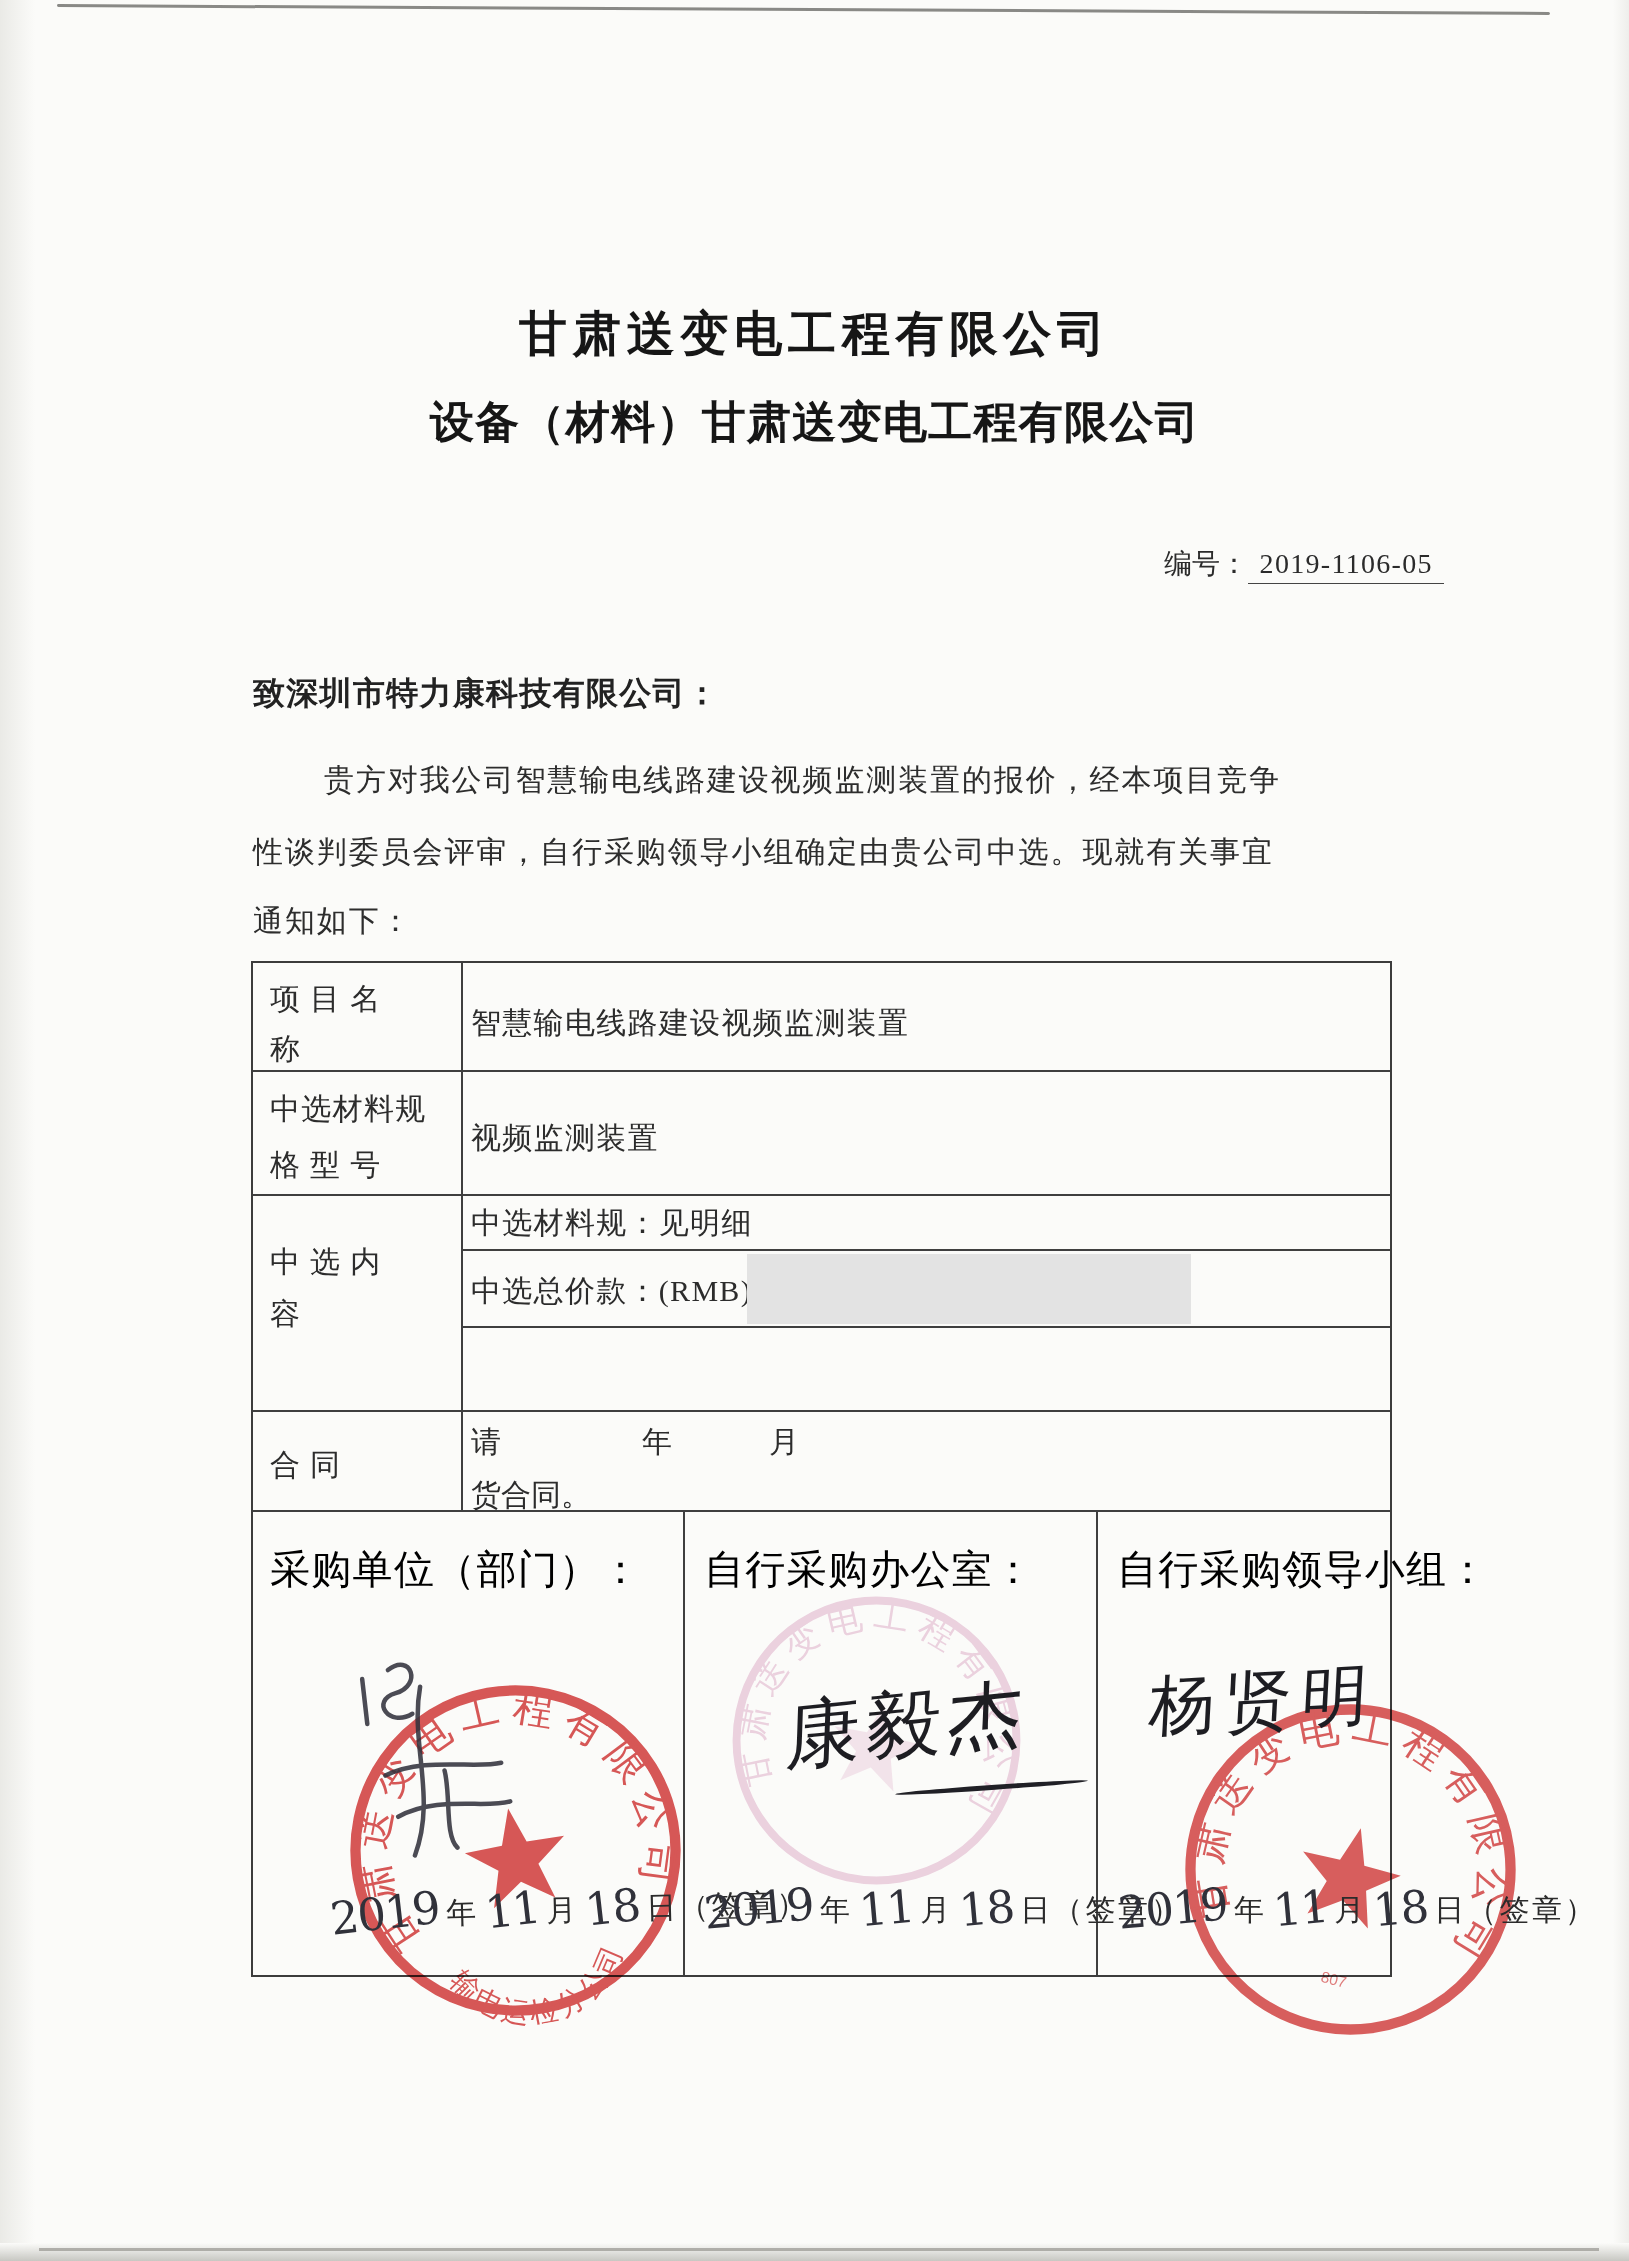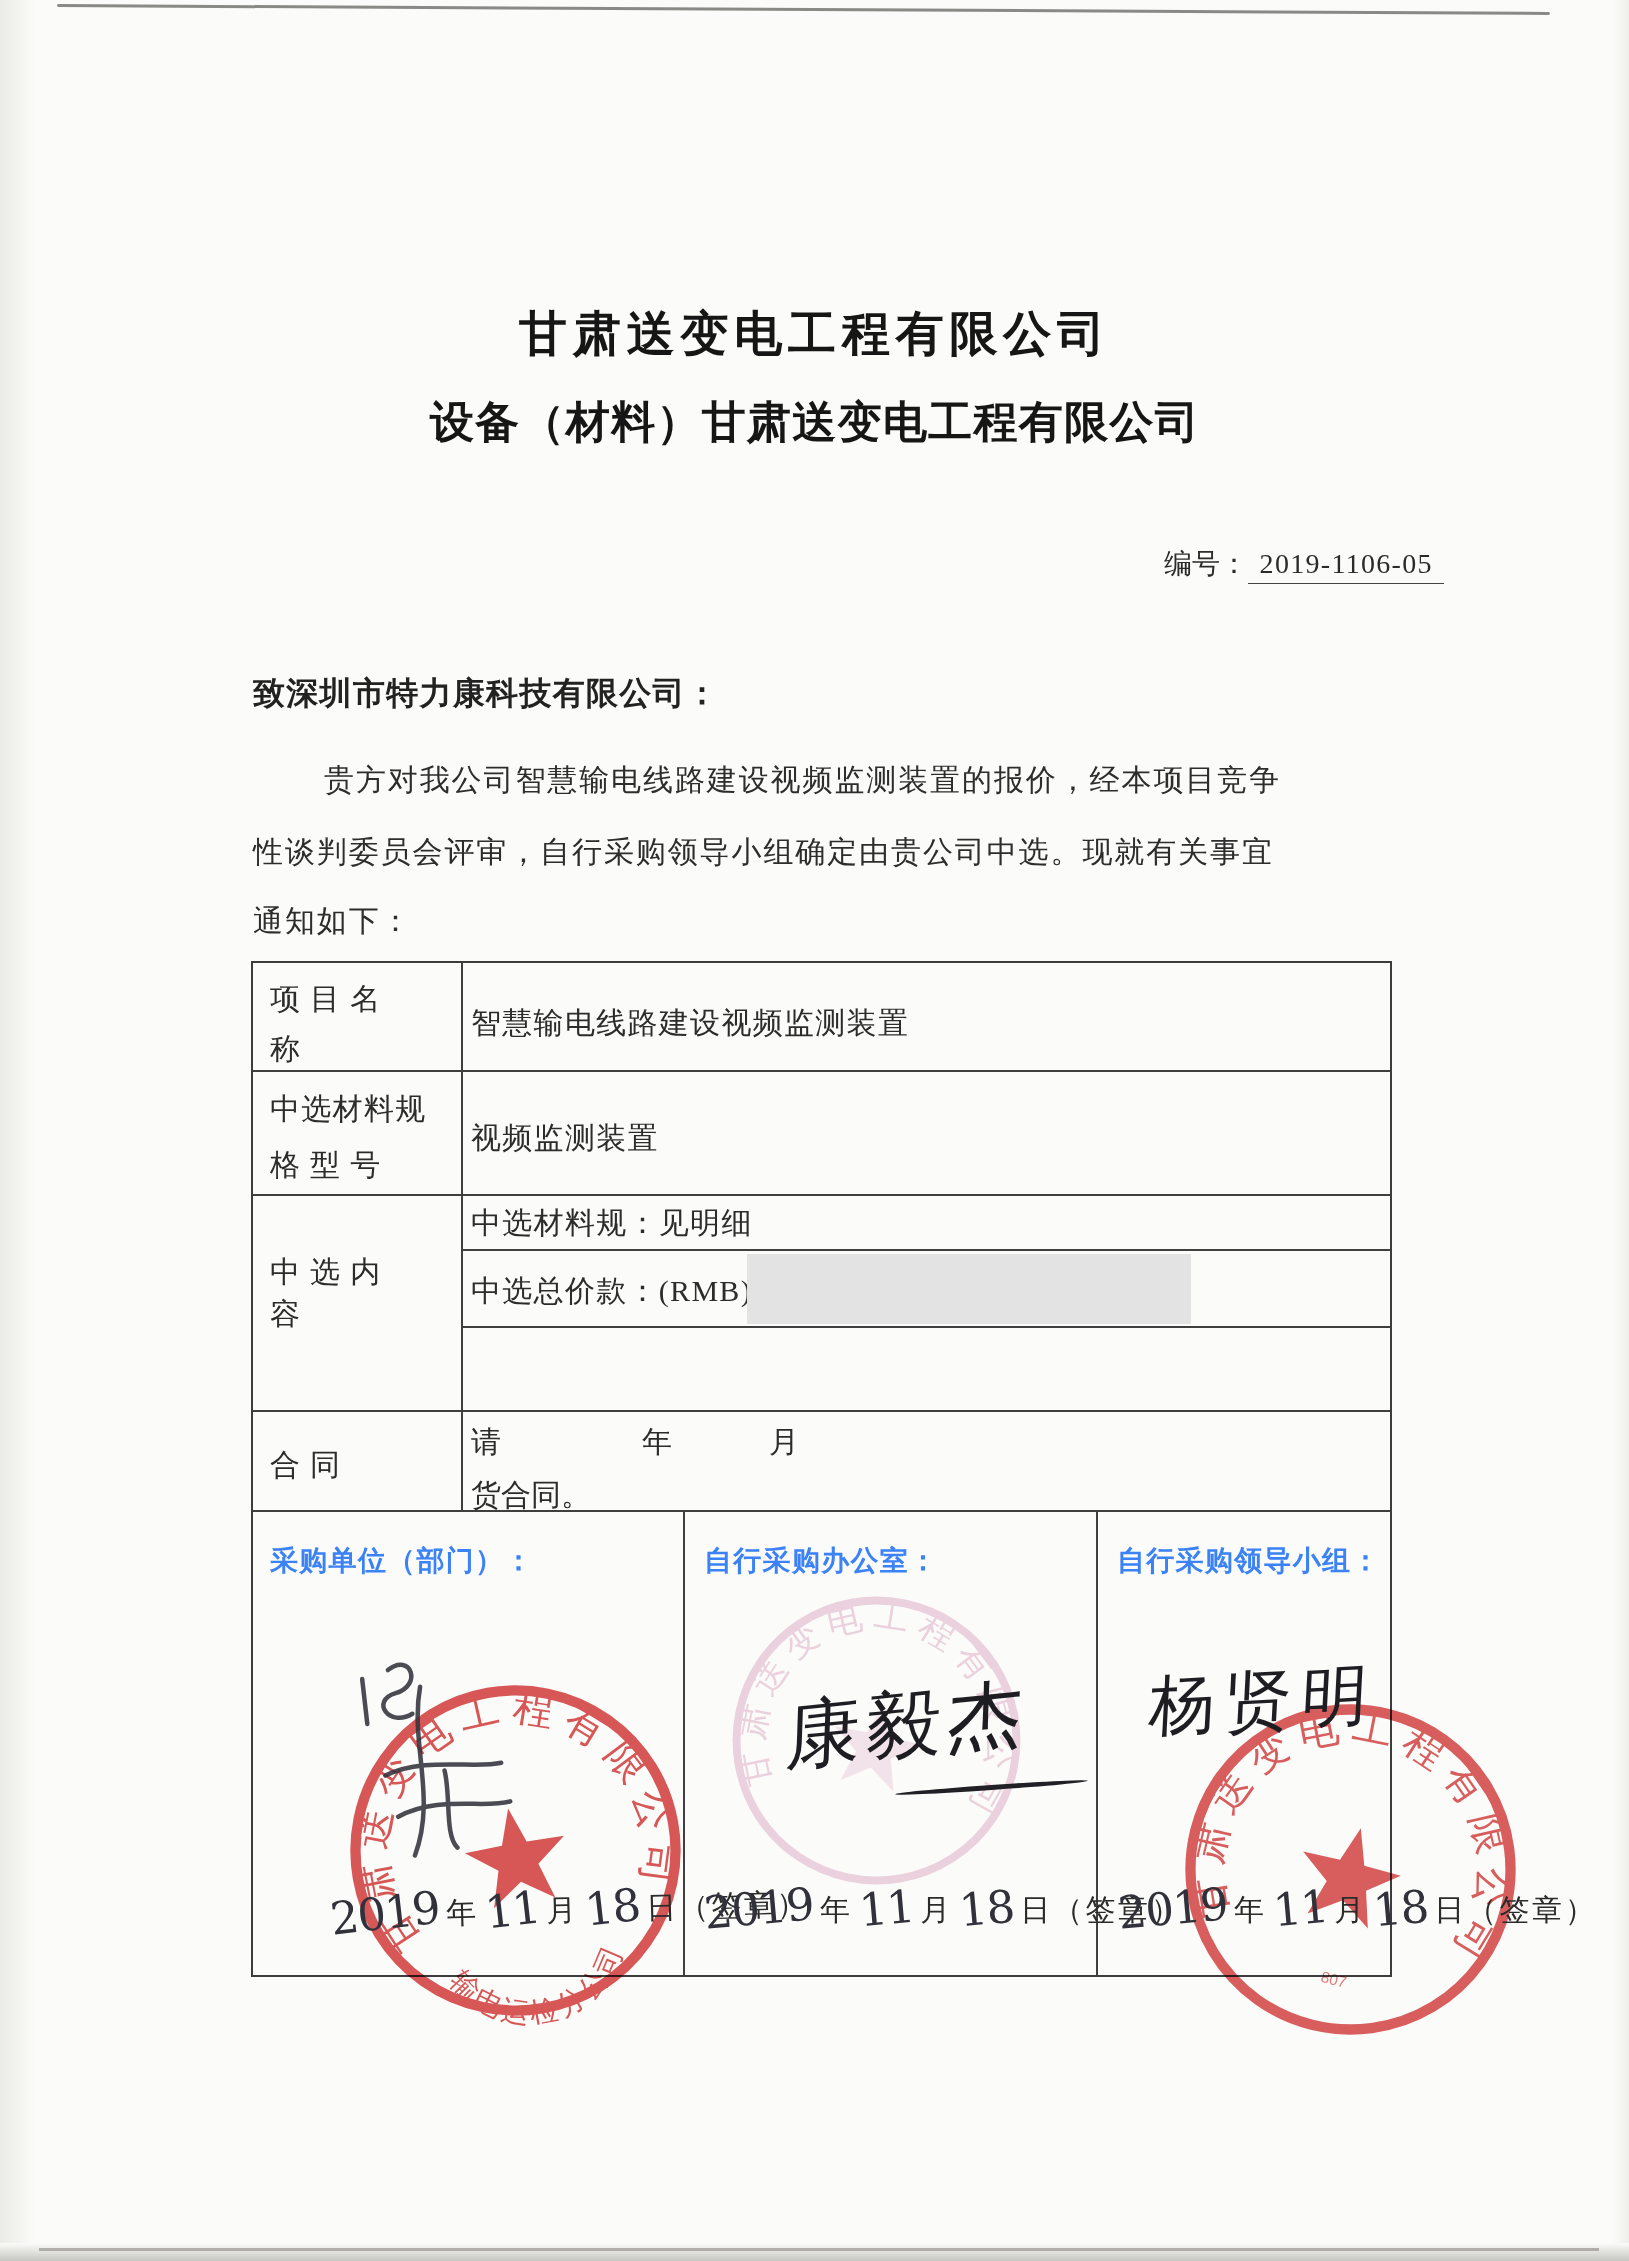--- a/index.html
+++ b/index.html
@@ -39,21 +39,21 @@
   .cell-text{position:absolute;white-space:nowrap;letter-spacing:1.3px;}
   .lbl{left:17px;}
   .val{left:218px;}
   .redacted{position:absolute;left:494px;top:291px;width:444px;height:70px;
     background-image:
       repeating-linear-gradient(0deg, rgba(255,255,255,.45) 0 35px, rgba(120,120,120,.12) 35px 70px),
       repeating-linear-gradient(90deg,#d9d9d9 0 55px,#eceheb 55px 85px,#e4e4e4 85px 141px,#efefee 141px 178px);
     background-color:#e3e3e3;}
   .contract-seg{position:absolute;white-space:nowrap;}
   
-  .signheader{position:absolute;font-size:28px;letter-spacing:1.3px;white-space:nowrap;color:#3b82f6;font-weight:bold;}
+  .signheader{position:absolute;font-size:40px;letter-spacing:1.3px;white-space:nowrap;color:#000000;}
   .dateline{position:absolute;white-space:nowrap;z-index:7;}
   .d-print{font-size:30px;color:#2b2b2b;letter-spacing:2.6px;}
   .d-hand{display:inline-block;font-family:"DejaVu Serif",serif;font-size:45px;color:#30313a;
     transform:rotate(-5deg);margin:0 6.4px;letter-spacing:-1.3px;line-height:1;vertical-align:-3.9px;}
   
   .stamp{position:absolute;mix-blend-mode:multiply;z-index:5;}
   .stampA{left:340px;top:1675px;width:351px;height:351px;color:#d64646;transform:rotate(-10deg);opacity:.9;}
   .stampB{left:723px;top:1587px;width:307px;height:307px;color:#c873a5;transform:rotate(12deg);opacity:.3;}
   .stampC{left:1175px;top:1694px;width:351px;height:351px;color:#d64949;transform:rotate(14deg);opacity:.88;}
   
@@ -99,21 +99,21 @@
     <div class="vline" style="left:843px;top:549px;bottom:0;"></div>
 
     <div class="cell-text lbl" style="top:15.5px;">项 目 名</div>
     <div class="cell-text lbl" style="top:66px;">称</div>
     <div class="cell-text val" style="top:40px;">智慧输电线路建设视频监测装置</div>
 
     <div class="cell-text lbl" style="top:126px;">中选材料规</div>
     <div class="cell-text lbl" style="top:182px;">格 型 号</div>
     <div class="cell-text val" style="top:155px;">视频监测装置</div>
 
-    <div class="cell-text lbl" style="top:279px;margin-top:10px;">中 选 内</div>
+    <div class="cell-text lbl" style="top:279px;">中 选 内</div>
     <div class="cell-text lbl" style="top:331px;">容</div>
     <div class="cell-text val" style="top:240px;">中选材料规：见明细</div>
     <div class="cell-text val" style="top:308px;">中选总价款：(RMB)</div>
     <div class="redacted"></div>
 
     <div class="cell-text lbl" style="top:482px;">合 同</div>
     <div class="contract-seg" style="left:218px;top:459px;">请</div>
     <div class="contract-seg" style="left:389px;top:459px;">年</div>
     <div class="contract-seg" style="left:516px;top:459px;">月</div>
     <div class="contract-seg" style="left:218px;top:512px;">货合同。</div>

